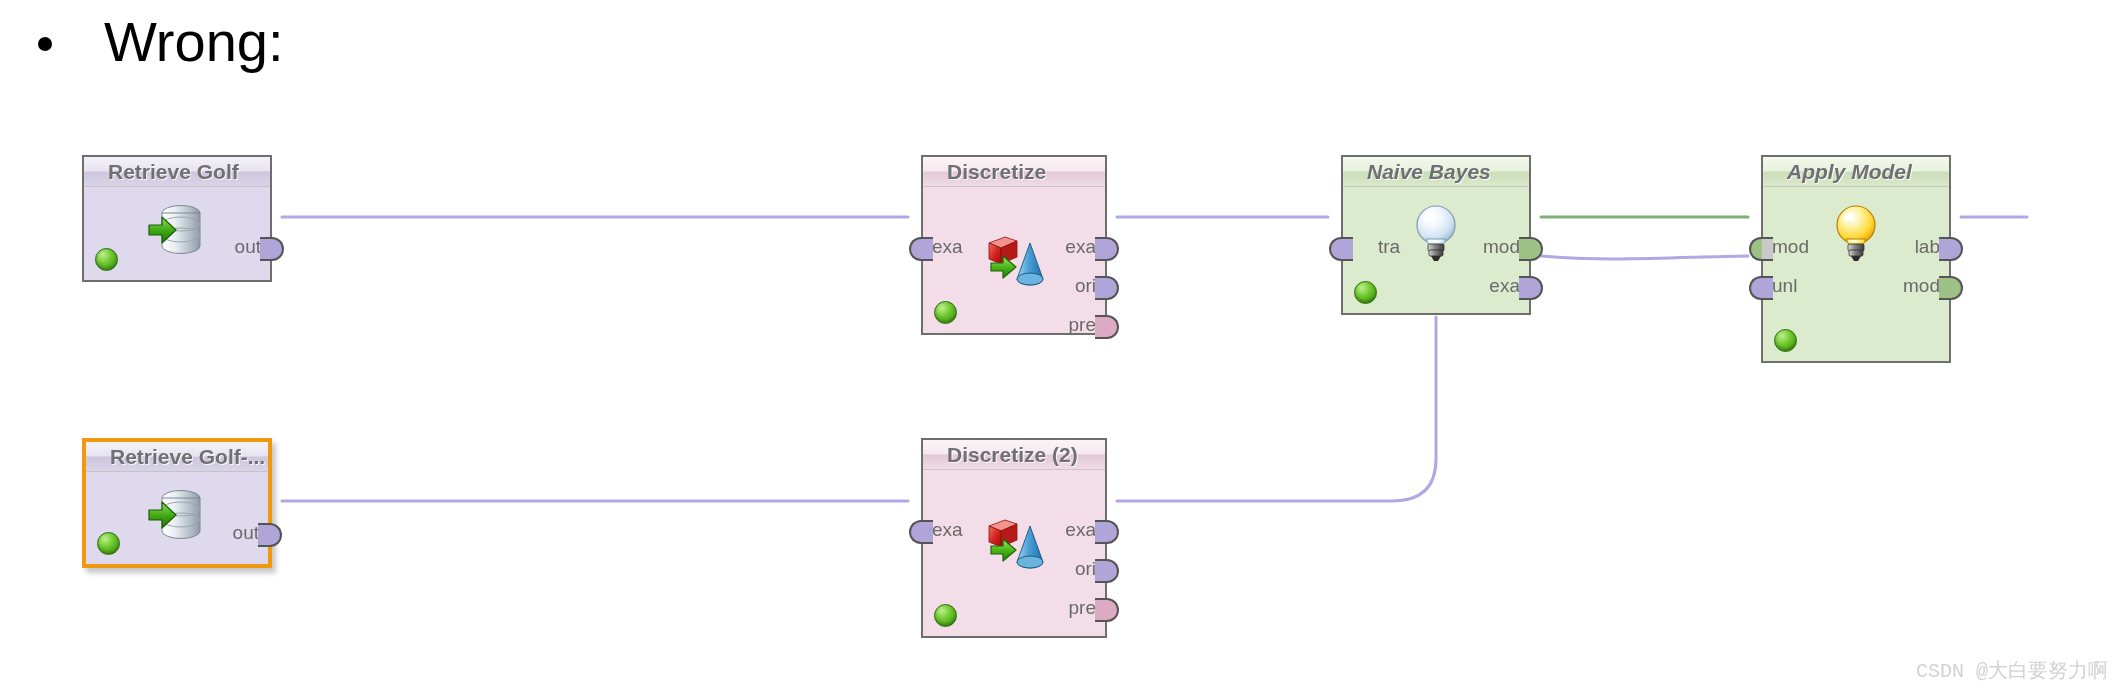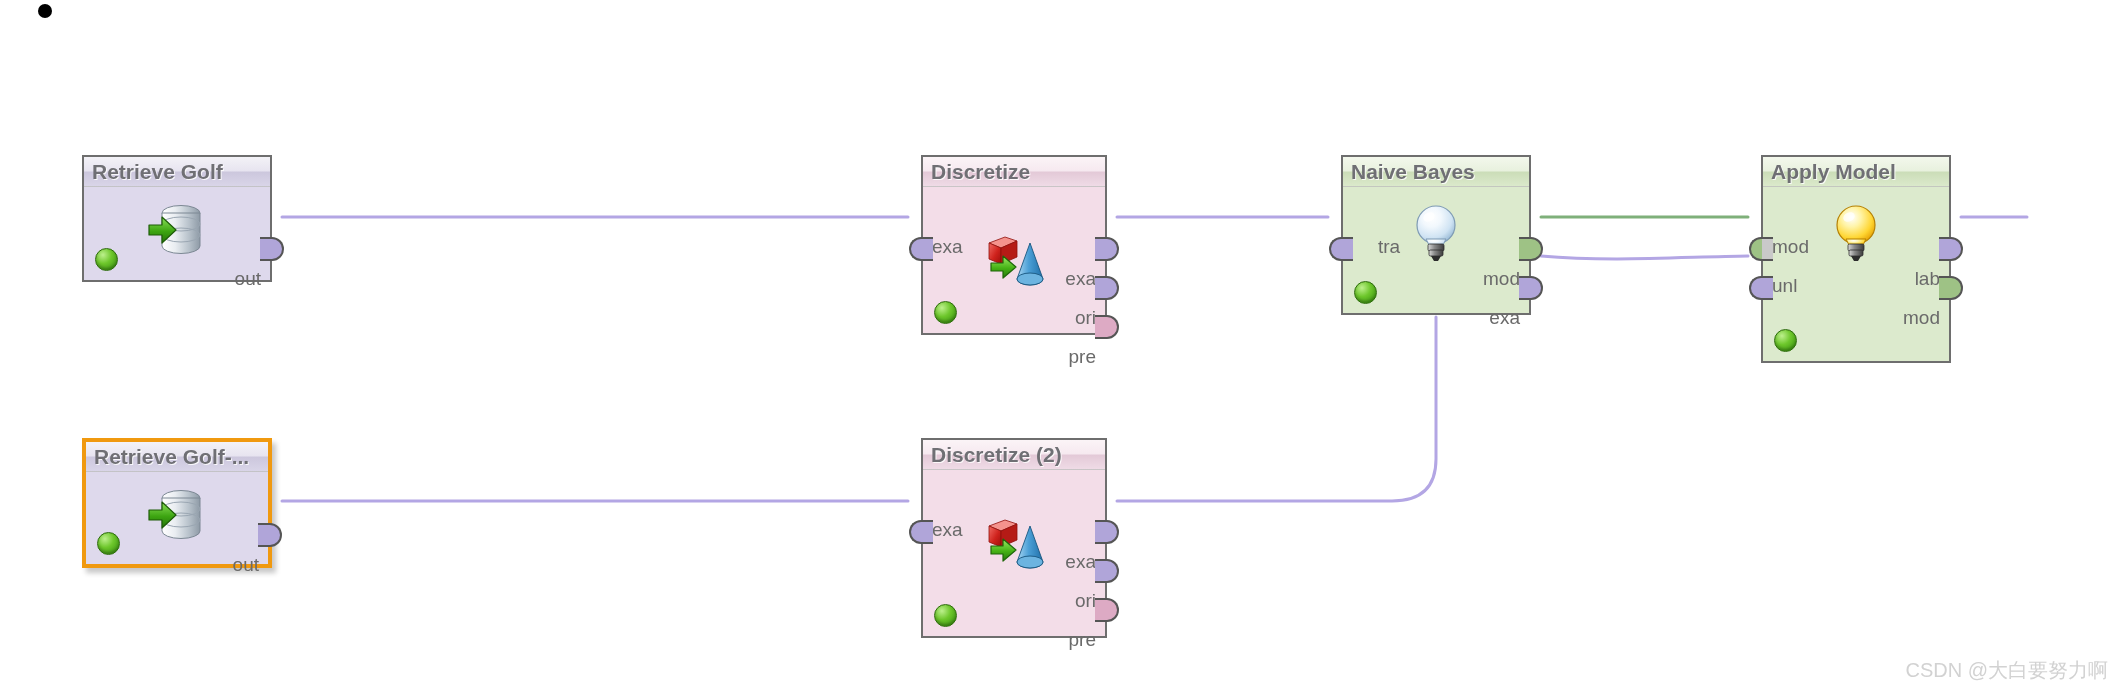--- a/index.html
+++ b/index.html
@@ -47,21 +47,21 @@
   
   .node {
     position: absolute;
     box-sizing: border-box;
     border: 2px solid #6e6e6e;
     background: #e4e0ef;
   }
   .node-title {
     height: 30px;
     line-height: 30px;
-    padding-left: 8px;
+    padding-left: 24px;
     font-size: 21px;
     font-weight: bold;
     color: #6f6f74;
     text-shadow: 1px 1px 0 rgba(255,255,255,0.85);
     white-space: nowrap;
     overflow: hidden;
     box-sizing: border-box;
     border-bottom: 1px solid rgba(110,110,110,0.35);
   }
   .node-body {
@@ -71,37 +71,37 @@
   }
 
   
   .node.kind-retrieve            { background: #ded9ec; }
   .node.kind-retrieve .node-title{ background: linear-gradient(to bottom,#f3f2f7 0%,#e7e4f0 48%,#ccc7dd 52%,#d9d5e8 100%); }
 
   .node.kind-discretize             { background: #f3dde8; }
   .node.kind-discretize .node-title { background: linear-gradient(to bottom,#fbf4f7 0%,#f6e9f0 48%,#e3c9d7 52%,#efdbe6 100%); }
 
   .node.kind-learner             { background: #dceacd; }
-  .node.kind-learner .node-title { background: linear-gradient(to bottom,#f3f8ec 0%,#e8f1de 48%,#cbddb8 52%,#dbe9cb 100%); }
+  .node.kind-learner .node-title { background: linear-gradient(to bottom,#f3f8ec 0%,#e8f1de 48%,#cbddb8 52%,#dbe9cb 100%); font-style: italic; }
 
   .node.selected {
     border: 4px solid #f0990f;
     box-shadow: 4px 5px 5px rgba(0,0,0,0.22);
   }
 
   
   .port-label {
     position: absolute;
     font-size: 19px;
     color: #6a6a6a;
     white-space: nowrap;
     font-family: "Liberation Sans", sans-serif;
   }
   .port-label.in  { left: 9px; }
-  .port-label.out { right: 9px; margin-top: 32px; }
+  .port-label.out { right: 9px; }
 
   
   .port {
     position: absolute;
     width: 24px;
     height: 24px;
     box-sizing: border-box;
     border: 2px solid #555555;
     background: #b4a9dd;
   }
@@ -152,31 +152,32 @@
     pointer-events: none;
   }
 
   
   .watermark {
     position: absolute;
     right: 18px;
     bottom: 10px;
     font-size: 20px;
     color: #d2d2d2;
-    font-family: Liberation Sans, sans-serif;
+    font-family: Liberation Mono, monospace;
     white-space: nowrap;
   }
 </style>
 </head>
 <body>
 
 <div id="canvas">
 
   <div class="bullet-line">
     <span class="bullet-dot"></span>
+    <span class="bullet-text">Wrong:</span>
   </div>
 
   <svg class="wire-svg" viewBox="0 0 2126 694">
     <g id="wire-group">
         <path d="M 282 217 L 908 217" fill="none" stroke="#b3a6e4" stroke-width="3" stroke-linecap="round"></path>
         <path d="M 1117 217 L 1328 217" fill="none" stroke="#b3a6e4" stroke-width="3" stroke-linecap="round"></path>
         <path d="M 1541 217 L 1748 217" fill="none" stroke="#7fb07a" stroke-width="3" stroke-linecap="round"></path>
         <path d="M 1541 256 C 1610 262 1680 257 1748 256" fill="none" stroke="#b3a6e4" stroke-width="3" stroke-linecap="round"></path>
         <path d="M 1961 217 L 2027 217" fill="none" stroke="#b3a6e4" stroke-width="3" stroke-linecap="round"></path>
         <path d="M 282 501 L 908 501" fill="none" stroke="#b3a6e4" stroke-width="3" stroke-linecap="round"></path>

